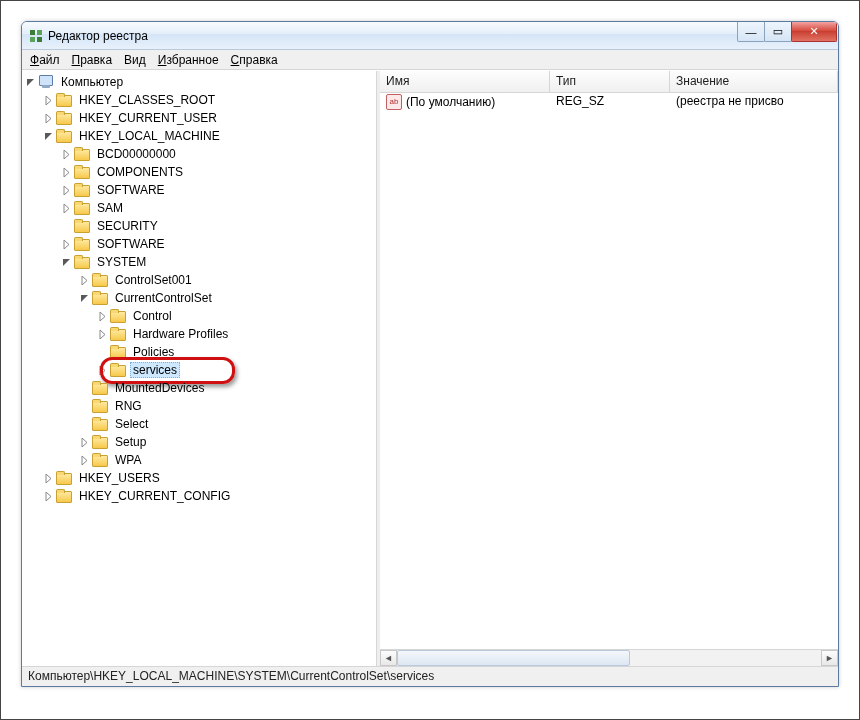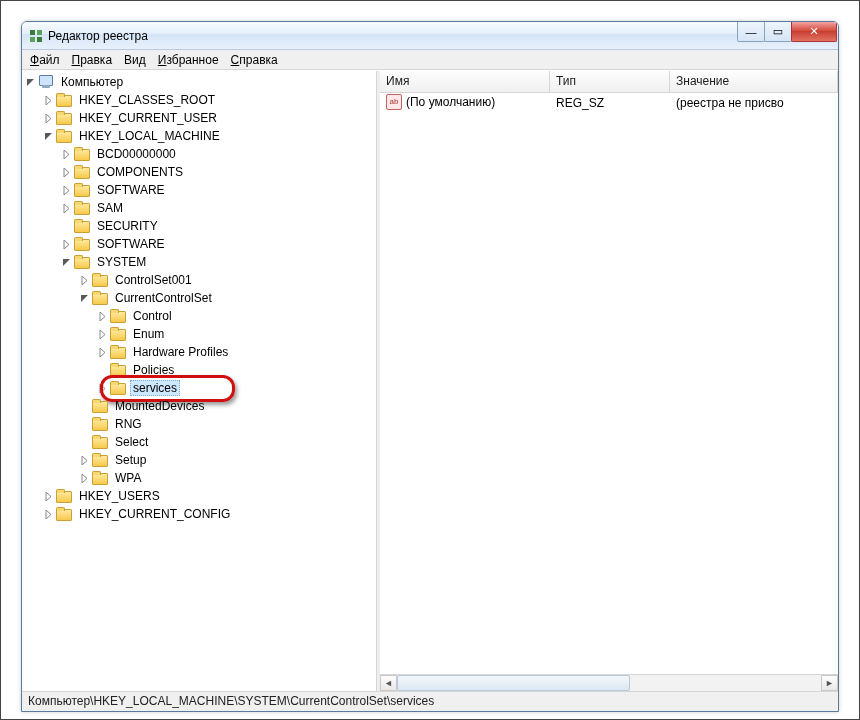--- a/index.html
+++ b/index.html
@@ -1,18 +1,18 @@
 <!DOCTYPE html>
 <html><head>
 <meta charset="utf-8">
 <style>
   * { box-sizing: border-box; }
   html, body { margin: 0; padding: 0; font-family: "Segoe UI", Tahoma, sans-serif; font-size: 12px; }
   body { background: #fff; }
-  .outer-frame { width: 860px; height: 720px; padding: 20px 20px 7px 20px; background: #fff; border: 1px solid #444; position: relative; }
+  .outer-frame { width: 860px; height: 720px; padding: 20px 20px 32px 20px; background: #fff; border: 1px solid #444; position: relative; }
   .window {
     width: 100%; height: 100%;
     border: 1px solid #5a7aa0;
     border-radius: 6px 6px 0 0;
     background: #fff;
     display: flex; flex-direction: column;
     box-shadow: 0 0 4px rgba(0,0,0,0.2);
     overflow: hidden;
   }
   .titlebar {
@@ -51,21 +51,21 @@
   .list-pane { flex: 1; display: flex; flex-direction: column; background: #fff; min-width:0;}
   .list-header {
     height: 22px; display: flex; border-bottom: 1px solid #d6d6d6;
     background: linear-gradient(to bottom,#fdfdfd,#f0f0f0);
   }
   .col { border-right: 1px solid #d6d6d6; padding: 3px 6px; color: #202020; }
   .col.name { width: 170px; }
   .col.type { width: 120px; }
   .col.value { flex: 1; }
   .list-body { flex: 1; overflow: hidden; position: relative; }
-  .row { display: flex; height: 18px; align-items: flex-end; }
+  .row { display: flex; height: 18px; align-items: flex-start; }
   .cell { padding: 1px 6px; white-space: nowrap; }
   .cell.name { width: 170px; display:flex; align-items:center; gap:4px;}
   .cell.type { width: 120px; }
   .cell.value { flex: 1; }
   .ico-ab {
     width:16px;height:16px;border:1px solid #c06060;background:#ffe8e8;
     display:inline-flex;align-items:center;justify-content:center;
     font-size:8px;color:#b03030;border-radius:2px;line-height:1;
   }
   .hscroll {
@@ -335,35 +335,20 @@
                                 <span class="indent"></span>
                                 <span class="indent"></span>
                                 <span class="indent"></span>
                                 <span class="indent"></span>
                                 <span class="twisty">
                                   <svg viewBox="0 0 9 9">
                                     <polygon points="2,0 7,4.5 2,9" fill="none" stroke="#888"></polygon>
                                   </svg>
                                 </span>
                                 <span class="folder"></span>
-                                <span class="label">Enum</span>
-                              </div>
-                            </li>
-                          <li class="node">
-                              <div class="node-row">
-                                <span class="indent"></span>
-                                <span class="indent"></span>
-                                <span class="indent"></span>
-                                <span class="indent"></span>
-                                <span class="twisty">
-                                  <svg viewBox="0 0 9 9">
-                                    <polygon points="2,0 7,4.5 2,9" fill="none" stroke="#888"></polygon>
-                                  </svg>
-                                </span>
-                                <span class="folder"></span>
                                 <span class="label">Hardware Profiles</span>
                               </div>
                             </li>
                           <li class="node">
                               <div class="node-row">
                                 <span class="indent"></span>
                                 <span class="indent"></span>
                                 <span class="indent"></span>
                                 <span class="indent"></span>
                                 <span class="twisty"></span>

